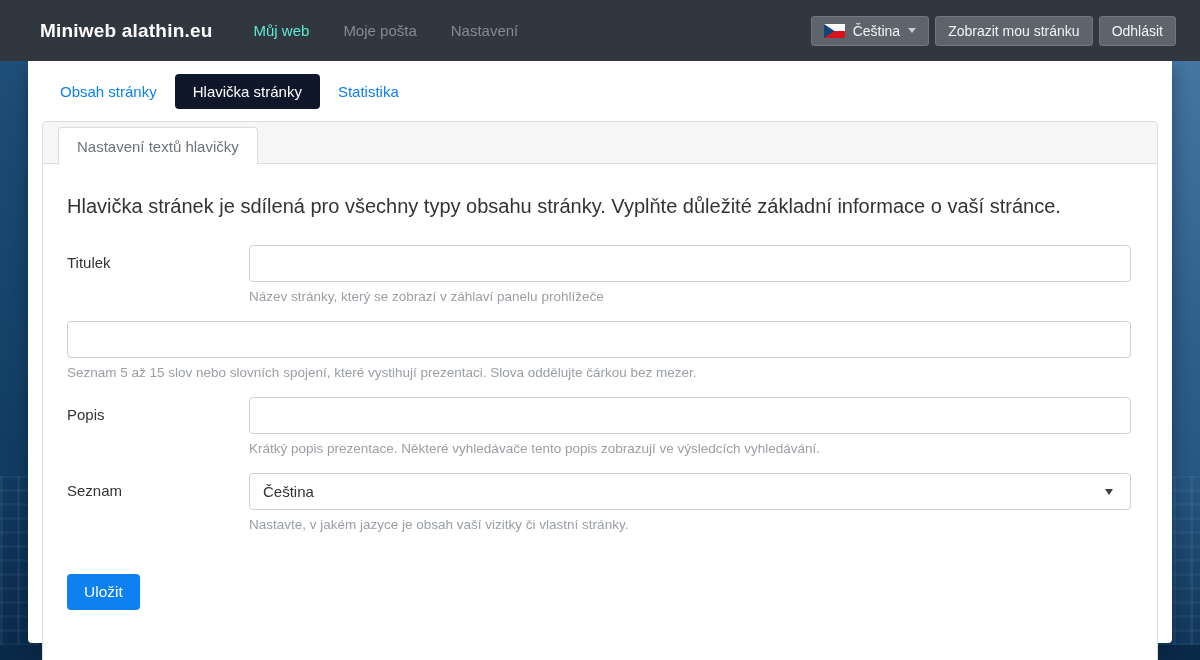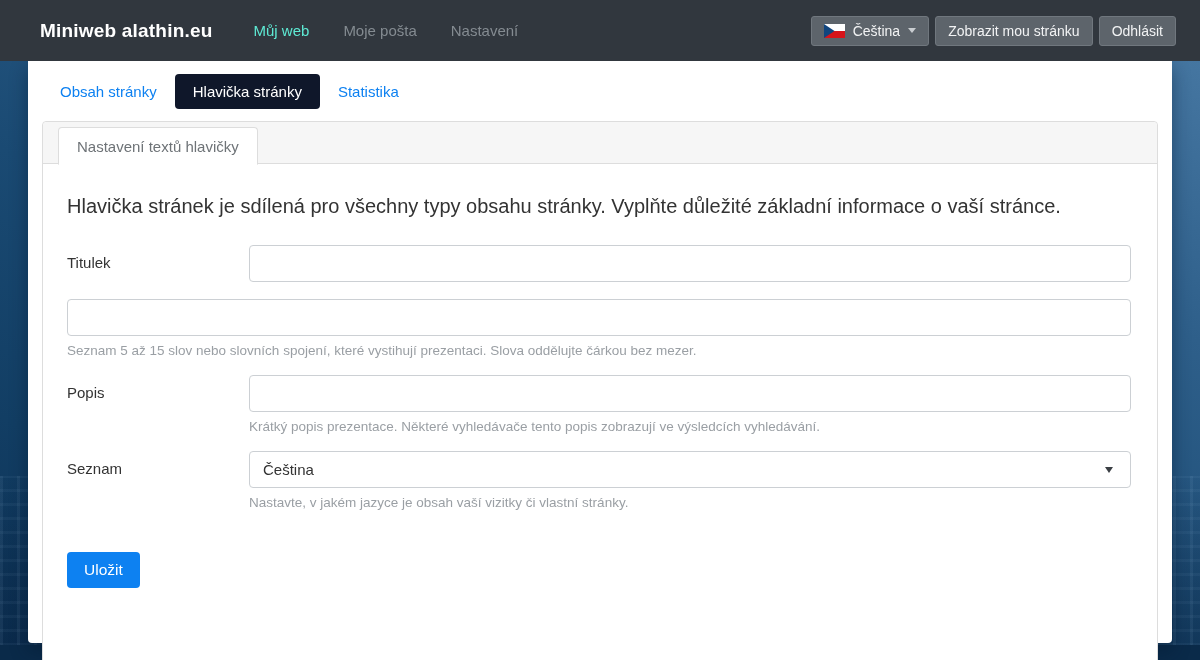--- a/index.html
+++ b/index.html
@@ -150,20 +150,21 @@
     <div class="panel-heading">
       <span class="head-tab">Nastavení textů hlavičky</span>
     </div>
     <div class="panel-body">
       <p class="lead">Hlavička stránek je sdílená pro všechny typy obsahu stránky. Vyplňte důležité základní informace o vaší stránce.</p>
 
       <div class="form-row">
         <div class="form-label">Titulek</div>
         <div class="form-ctrl">
           <input type="text" class="text-input" value="" style="">
+          <div class="help">Název stránky, který se zobrazí v záhlaví panelu prohlížeče</div>
         </div>
       </div>
 
       <div class="form-row">
         <div class="form-ctrl">
           <input type="text" class="text-input" value="" style="">
           <div class="help">Seznam 5 až 15 slov nebo slovních spojení, které vystihují prezentaci. Slova oddělujte čárkou bez mezer.</div>
         </div>
       </div>
 

